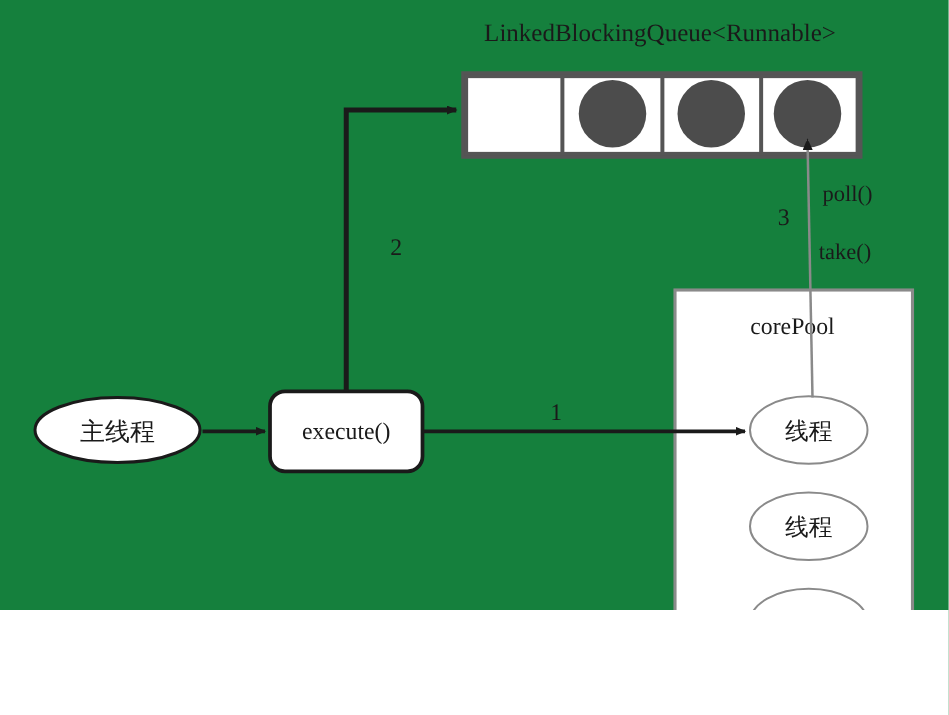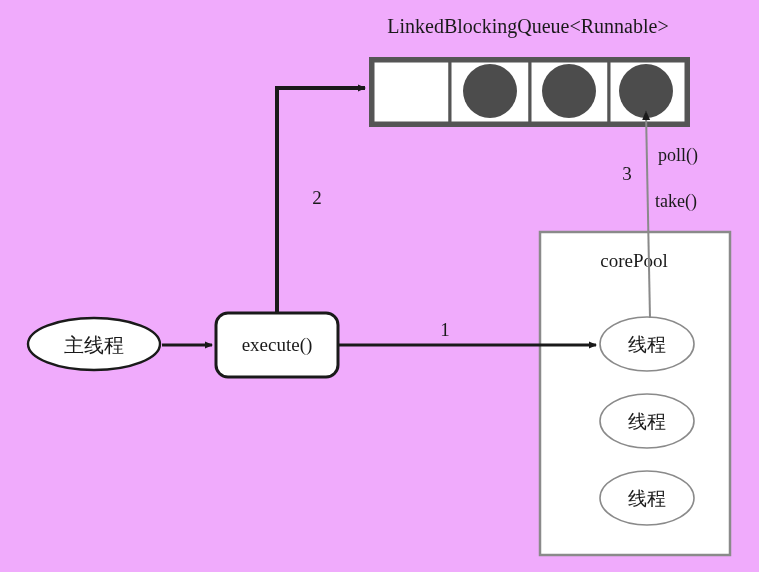--- a/index.html
+++ b/index.html
@@ -6,22 +6,22 @@
     margin: 0;
     padding: 0;
     background: #ffffff;
   }
   body {
     font-family: "Liberation Serif", "DejaVu Serif", serif;
   }
   #canvas {
     position: relative;
     width: 759px;
-    height: 572px;
-    background: #f0abfc;
+    height: 488px;
+    background: #15803d;
     overflow: hidden;
   }
   #diagram-svg {
     position: absolute;
     left: 0;
     top: 0;
     width: 759px;
     height: 572px;
   }
   .lbl {

